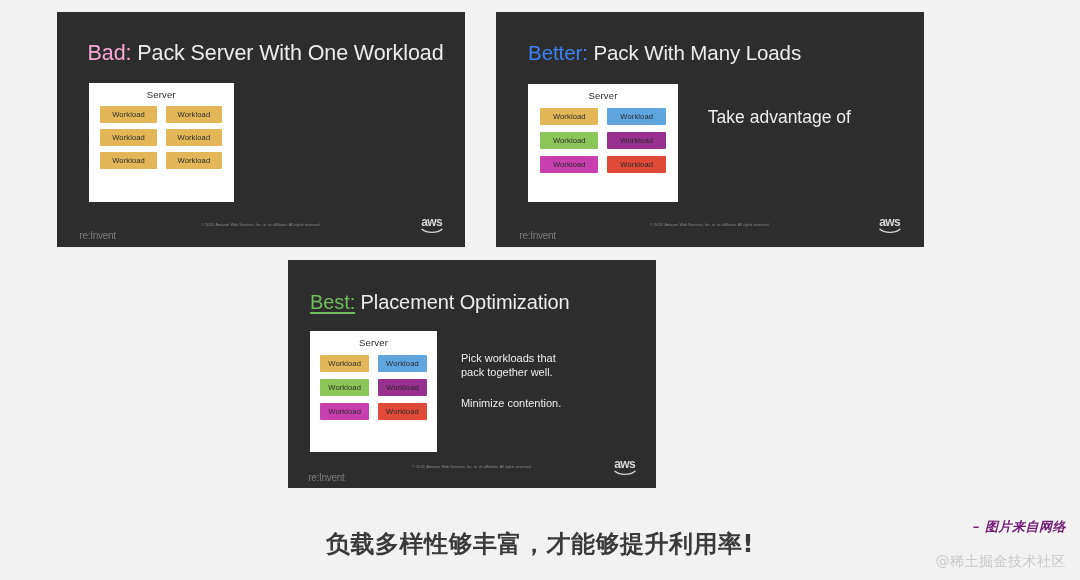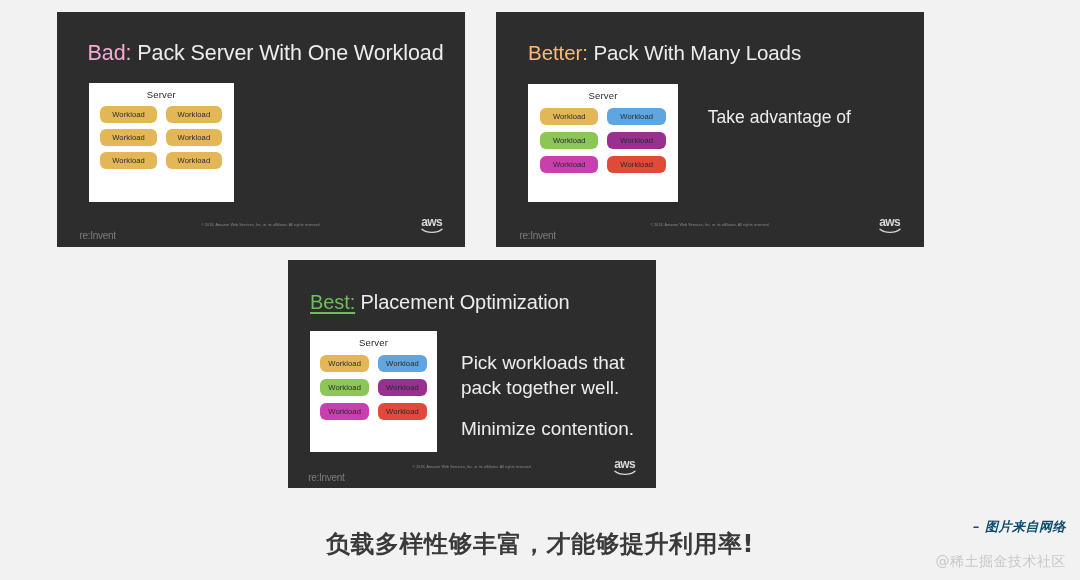--- a/index.html
+++ b/index.html
@@ -40,21 +40,21 @@
     font-weight: 400;
     color: #ececec;
     letter-spacing: -0.1px;
   }
   .slide-1 .slide-title { font-size: 21.5px; }
   .slide-2 .slide-title { font-size: 20.5px; }
   .slide-3 .slide-title { font-size: 20px; left: 6%; top: 13.5%; }
 
   .title-key { font-weight: 400; }
   .key-bad    { color: #f9a8d4; }
-  .key-better { color: #fdba74; }
+  .key-better { color: #3b82f6; }
   .key-best   { color: #6fbe5c; text-decoration: underline; text-underline-offset: 2.5px; }
 
   
   .server-box {
     position: absolute;
     background: #ffffff;
     box-sizing: border-box;
     display: flex;
     flex-direction: column;
     align-items: center;
@@ -81,38 +81,38 @@
   .slide-1 .workload-grid { gap: 6px 9px; margin-top: 6px; }
 
   .workload {
     height: 17px;
     display: flex;
     align-items: center;
     justify-content: center;
     font-size: 7.6px;
     color: #2a2a2a;
     letter-spacing: 0.1px;
-    border-radius: 6px;
+    border-radius: 1px;
   }
 
   
   .slide-body {
     position: absolute;
     color: #ededed;
     line-height: 1.28;
   }
   .slide-2 .slide-body {
     left: 49.5%;
     top: 40%;
     font-size: 17.5px;
   }
   .slide-3 .slide-body {
     left: 47%;
     top: 40%;
-    font-size: 19px;
+    font-size: 11px;
   }
   .slide-body .em { font-style: italic; }
   .slide-body .para-gap { display: block; height: 17px; }
 
   
   .slide-footer {
     position: absolute;
     left: 0; right: 0;
     bottom: 4.5%;
     height: 18px;
@@ -173,21 +173,21 @@
     text-align: right;
     color: #c2c2c2;
     font-family: "DejaVu Sans", sans-serif;
   }
   .watermark .wm-source {
     font-size: 13px;
     font-style: italic;
     font-weight: 700;
     letter-spacing: 0.5px;
     display: block;
-    color: #0c4a6e;
+    color: #701a75;
   }
   .watermark .wm-handle {
     font-size: 14px;
     letter-spacing: 0.5px;
     display: block;
     margin-top: 17px;
     color: #c9c9c9;
   }
 </style>
 </head>

